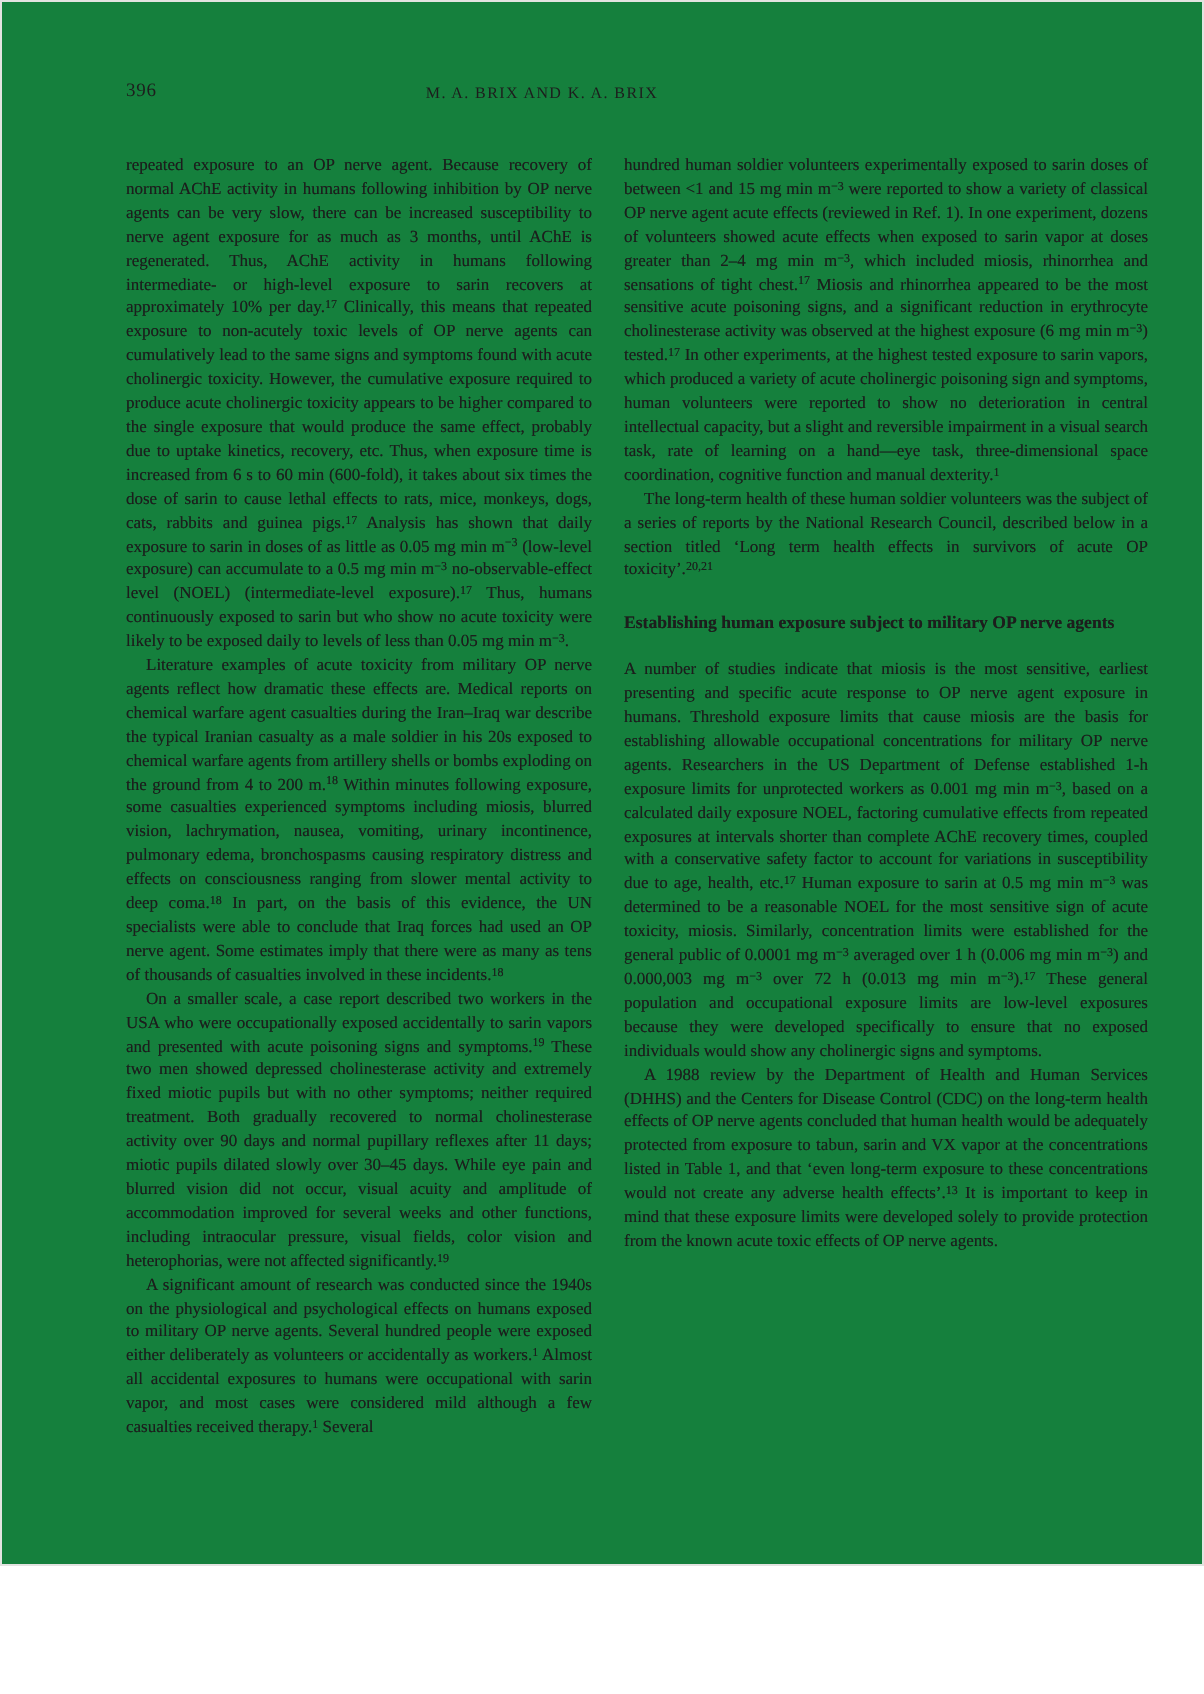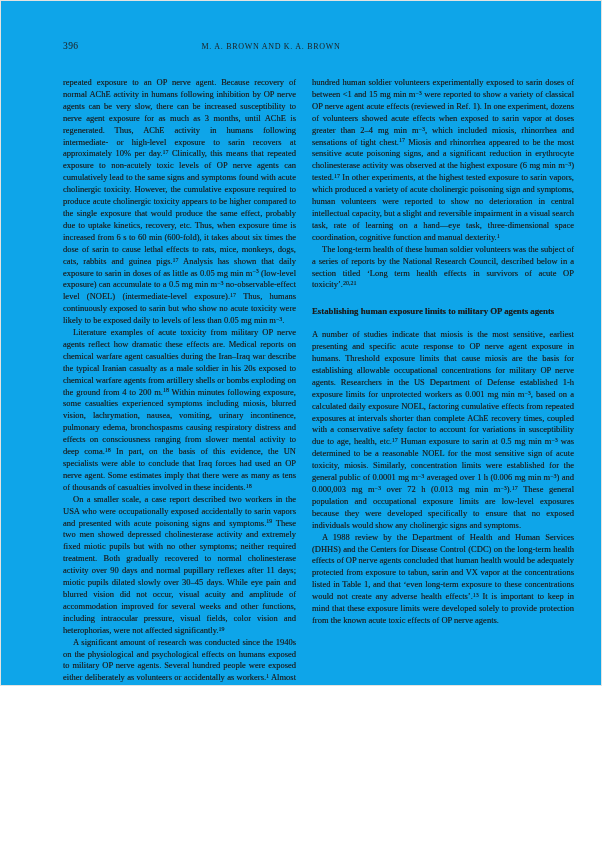--- a/index.html
+++ b/index.html
@@ -1,20 +1,20 @@
 <!DOCTYPE html>
 <html><head>
 <meta charset="utf-8">
 <style>
   html, body { margin: 0; padding: 0; background: #ffffff; }
   .page {
     position: relative;
     width: 602px;
-    height: 686px;
-    background: #0ea5e9;
+    height: 783px;
+    background: #15803d;
     border: 1px solid #e3e3e1;
     box-sizing: border-box;
     font-family: "Liberation Serif", serif;
     color: #1d1d1d;
     overflow: hidden;
   }
   .page-number {
     position: absolute;
     top: 40px;
     left: 62px;
@@ -78,33 +78,33 @@
   .journal-name { font-style: italic; }
   .journal-volume { font-weight: bold; }
 </style>
 </head>
 <body>
 
 <div class="page">
 
   <div class="page-number">396</div>
 
-  <div class="running-title">M. A. BROWN AND K. A. BROWN</div>
+  <div class="running-title">M. A. BRIX AND K. A. BRIX</div>
 
   <div class="column column-left">
       <p class="body-para">repeated exposure to an OP nerve agent. Because recovery of normal AChE activity in humans following inhibition by OP nerve agents can be very slow, there can be increased susceptibility to nerve agent exposure for as much as 3 months, until AChE is regenerated. Thus, AChE activity in humans following intermediate- or high-level exposure to sarin recovers at approximately 10% per day.<sup>17</sup> Clinically, this means that repeated exposure to non-acutely toxic levels of OP nerve agents can cumulatively lead to the same signs and symptoms found with acute cholinergic toxicity. However, the cumulative exposure required to produce acute cholinergic toxicity appears to be higher compared to the single exposure that would produce the same effect, probably due to uptake kinetics, recovery, etc. Thus, when exposure time is increased from 6 s to 60 min (600-fold), it takes about six times the dose of sarin to cause lethal effects to rats, mice, monkeys, dogs, cats, rabbits and guinea pigs.<sup>17</sup> Analysis has shown that daily exposure to sarin in doses of as little as 0.05 mg min m<sup>−3</sup> (low-level exposure) can accumulate to a 0.5 mg min m<sup>−3</sup> no-observable-effect level (NOEL) (intermediate-level exposure).<sup>17</sup> Thus, humans continuously exposed to sarin but who show no acute toxicity were likely to be exposed daily to levels of less than 0.05 mg min m<sup>−3</sup>.</p>
       <p class="body-para indent">Literature examples of acute toxicity from military OP nerve agents reflect how dramatic these effects are. Medical reports on chemical warfare agent casualties during the Iran–Iraq war describe the typical Iranian casualty as a male soldier in his 20s exposed to chemical warfare agents from artillery shells or bombs exploding on the ground from 4 to 200 m.<sup>18</sup> Within minutes following exposure, some casualties experienced symptoms including miosis, blurred vision, lachrymation, nausea, vomiting, urinary incontinence, pulmonary edema, bronchospasms causing respiratory distress and effects on consciousness ranging from slower mental activity to deep coma.<sup>18</sup> In part, on the basis of this evidence, the UN specialists were able to conclude that Iraq forces had used an OP nerve agent. Some estimates imply that there were as many as tens of thousands of casualties involved in these incidents.<sup>18</sup></p>
       <p class="body-para indent">On a smaller scale, a case report described two workers in the USA who were occupationally exposed accidentally to sarin vapors and presented with acute poisoning signs and symptoms.<sup>19</sup> These two men showed depressed cholinesterase activity and extremely fixed miotic pupils but with no other symptoms; neither required treatment. Both gradually recovered to normal cholinesterase activity over 90 days and normal pupillary reflexes after 11 days; miotic pupils dilated slowly over 30–45 days. While eye pain and blurred vision did not occur, visual acuity and amplitude of accommodation improved for several weeks and other functions, including intraocular pressure, visual fields, color vision and heterophorias, were not affected significantly.<sup>19</sup></p>
       <p class="body-para indent">A significant amount of research was conducted since the 1940s on the physiological and psychological effects on humans exposed to military OP nerve agents. Several hundred people were exposed either deliberately as volunteers or accidentally as workers.<sup>1</sup> Almost all accidental exposures to humans were occupational with sarin vapor, and most cases were considered mild although a few casualties received therapy.<sup>1</sup> Several</p>
     </div>
 
   <div class="column column-right">
       <p class="body-para">hundred human soldier volunteers experimentally exposed to sarin doses of between &lt;1 and 15 mg min m<sup>−3</sup> were reported to show a variety of classical OP nerve agent acute effects (reviewed in Ref. 1). In one experiment, dozens of volunteers showed acute effects when exposed to sarin vapor at doses greater than 2–4 mg min m<sup>−3</sup>, which included miosis, rhinorrhea and sensations of tight chest.<sup>17</sup> Miosis and rhinorrhea appeared to be the most sensitive acute poisoning signs, and a significant reduction in erythrocyte cholinesterase activity was observed at the highest exposure (6 mg min m<sup>−3</sup>) tested.<sup>17</sup> In other experiments, at the highest tested exposure to sarin vapors, which produced a variety of acute cholinergic poisoning sign and symptoms, human volunteers were reported to show no deterioration in central intellectual capacity, but a slight and reversible impairment in a visual search task, rate of learning on a hand—eye task, three-dimensional space coordination, cognitive function and manual dexterity.<sup>1</sup></p>
       <p class="body-para indent">The long-term health of these human soldier volunteers was the subject of a series of reports by the National Research Council, described below in a section titled ‘Long term health effects in survivors of acute OP toxicity’.<sup>20,21</sup></p>
-      <h2 class="section-heading">Establishing human exposure limits to military OP agents agents</h2>
+      <h2 class="section-heading">Establishing human exposure subject to military OP nerve agents</h2>
       <p class="body-para">A number of studies indicate that miosis is the most sensitive, earliest presenting and specific acute response to OP nerve agent exposure in humans. Threshold exposure limits that cause miosis are the basis for establishing allowable occupational concentrations for military OP nerve agents. Researchers in the US Department of Defense established 1-h exposure limits for unprotected workers as 0.001 mg min m<sup>−3</sup>, based on a calculated daily exposure NOEL, factoring cumulative effects from repeated exposures at intervals shorter than complete AChE recovery times, coupled with a conservative safety factor to account for variations in susceptibility due to age, health, etc.<sup>17</sup> Human exposure to sarin at 0.5 mg min m<sup>−3</sup> was determined to be a reasonable NOEL for the most sensitive sign of acute toxicity, miosis. Similarly, concentration limits were established for the general public of 0.0001 mg m<sup>−3</sup> averaged over 1 h (0.006 mg min m<sup>−3</sup>) and 0.000,003 mg m<sup>−3</sup> over 72 h (0.013 mg min m<sup>−3</sup>).<sup>17</sup> These general population and occupational exposure limits are low-level exposures because they were developed specifically to ensure that no exposed individuals would show any cholinergic signs and symptoms.</p>
       <p class="body-para indent">A 1988 review by the Department of Health and Human Services (DHHS) and the Centers for Disease Control (CDC) on the long-term health effects of OP nerve agents concluded that human health would be adequately protected from exposure to tabun, sarin and VX vapor at the concentrations listed in Table 1, and that ‘even long-term exposure to these concentrations would not create any adverse health effects’.<sup>13</sup> It is important to keep in mind that these exposure limits were developed solely to provide protection from the known acute toxic effects of OP nerve agents.</p>
     </div>
 
   <div class="footer-left">© 1998 John Wiley &amp; Sons, Ltd.</div>
 
   <div class="footer-right">
     <span class="journal-name">J. Appl. National.</span>
     <span class="journal-volume">18</span><span>, 393–408 (1998)</span>
   </div>

